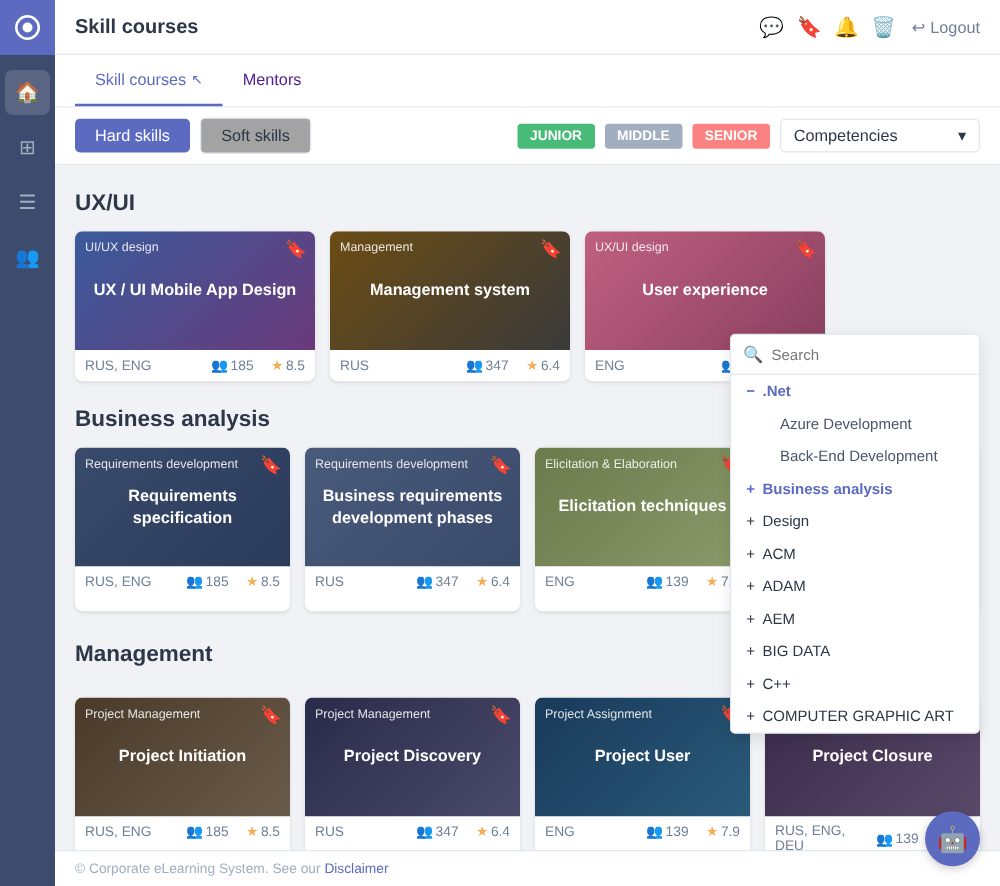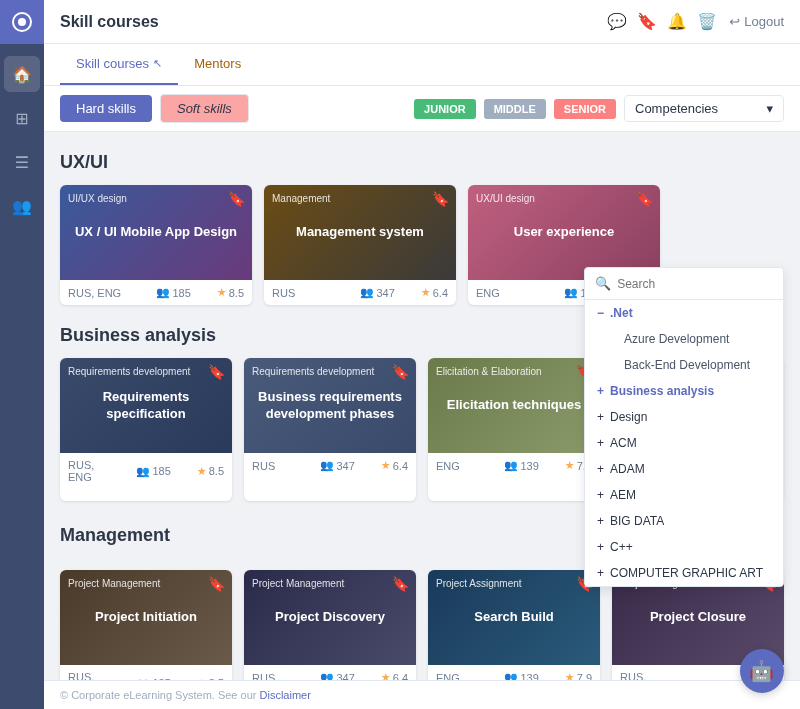--- a/index.html
+++ b/index.html
@@ -58,42 +58,42 @@
     .tabs-bar {
       background: white;
       padding: 0 16px;
       border-bottom: 1px solid #e2e8f0;
       display: flex; align-items: center;
       flex-shrink: 0;
     }
     .tab {
       padding: 12px 16px;
       font-size: 13px;
-      color: #a16207;
+      color: #4c1d95;
       cursor: pointer;
       border-bottom: 2px solid transparent;
       display: flex; align-items: center; gap: 4px;
     }
     .tab.active { color: #5c6bc0; border-bottom-color: #5c6bc0; font-weight: 500; }
 
     
     .filter-bar {
       background: white;
       padding: 8px 16px;
       display: flex; align-items: center; gap: 8px;
       border-bottom: 1px solid #e2e8f0;
       flex-shrink: 0;
     }
     .btn-hard {
       background: #5c6bc0; color: white; border: none; border-radius: 4px;
       padding: 6px 16px; font-size: 13px; cursor: pointer; font-weight: 500;
     }
     .btn-soft {
-      background: #fca5a5; color: #2d3748; border: 1px solid #e2e8f0; border-radius: 4px;
-      padding: 6px 16px; font-size: 13px; cursor: pointer; font-style: italic;
+      background: #a3a3a3; color: #2d3748; border: 1px solid #e2e8f0; border-radius: 4px;
+      padding: 6px 16px; font-size: 13px; cursor: pointer;
     }
     .spacer { flex: 1; }
     .level-badge {
       padding: 4px 10px; border-radius: 3px; font-size: 11px; font-weight: bold; cursor: pointer;
     }
     .level-junior { background: #48bb78; color: white; }
     .level-middle { background: #a0aec0; color: white; }
     .level-senior { background: #fc8181; color: white; }
     .competency-dropdown {
       border: 1px solid #e2e8f0; border-radius: 4px; padding: 5px 10px;
@@ -134,21 +134,21 @@
       color: #f6ad55; font-size: 14px;
     }
     .card-title {
       position: relative; z-index: 1;
       color: white; font-weight: 600; font-size: 13px;
       text-align: center; padding: 0 8px;
       line-height: 1.3;
     }
     .card-footer {
       padding: 6px 8px;
-      display: flex; align-items: center; gap: 20px;
+      display: flex; align-items: center; gap: 8px;
       font-size: 11px; color: #718096;
     }
     .card-footer .lang { margin-right: auto; }
     .card-footer .people { display: flex; align-items: center; gap: 2px; margin-right: 6px; }
     .card-footer .rating { display: flex; align-items: center; gap: 2px; color: #f6ad55; }
     .rating-num { color: #718096; }
 
     
     .dropdown-panel {
       position: absolute;
@@ -462,21 +462,21 @@
           <div class="card-footer">
             <span class="lang">RUS</span>
             <span class="people">👥 <span>347</span></span>
             <span class="rating">★ <span class="rating-num">6.4</span></span>
           </div>
         </div>
         <div class="course-card">
           <div class="card-image grad-build">
             <div class="card-tag">Project Assignment</div>
             <div class="card-bookmark">🔖</div>
-            <div class="card-title">Search Build</div>
+            <div class="card-title">Project User</div>
           </div>
           <div class="card-footer">
             <span class="lang">ENG</span>
             <span class="people">👥 <span>139</span></span>
             <span class="rating">★ <span class="rating-num">7.9</span></span>
           </div>
         </div>
         <div class="course-card">
           <div class="card-image grad-closure">
             <div class="card-tag">Project Assignment</div>

